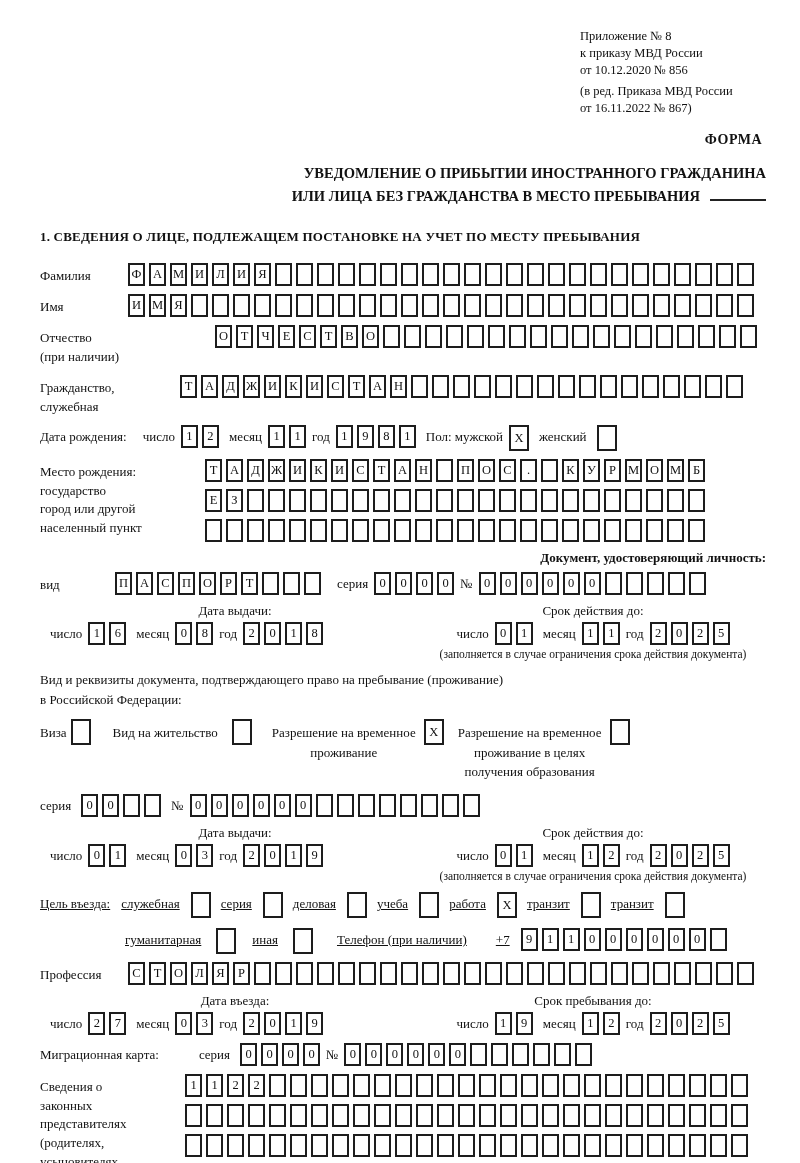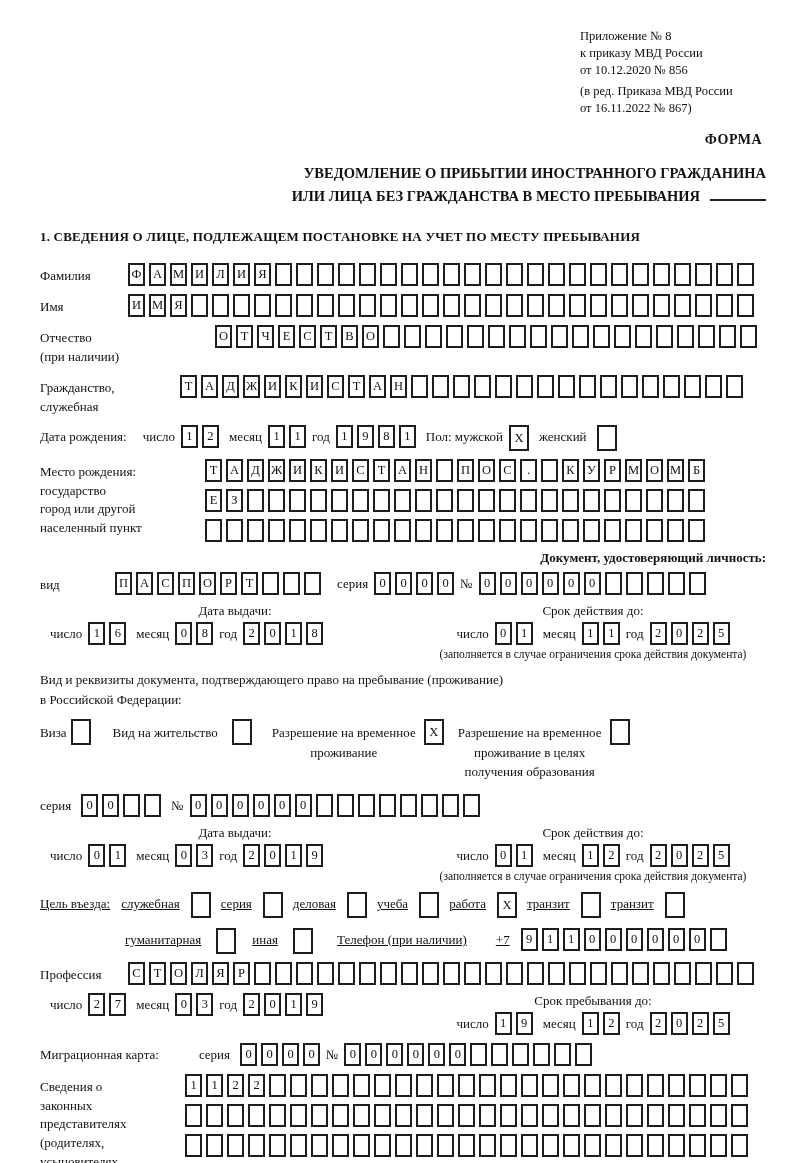--- a/index.html
+++ b/index.html
@@ -626,20 +626,21 @@
         <span class="cell"></span>
         <span class="cell"></span>
         <span class="cell"></span>
         <span class="cell"></span>
         <span class="cell"></span>
       </div>
   </div>
 
   <div class="dates-block">
     <div class="dcol dcol-left">
+      <div class="dhead">Дата въезда:</div>
       <div class="dfields">
         <span class="inline-label">число</span>
         <div class="boxrow gap6">
             <span class="cell">2</span>
             <span class="cell">7</span>
           </div>
         <span class="inline-label gap10">месяц</span>
         <div class="boxrow gap6">
             <span class="cell">0</span>
             <span class="cell">3</span>

